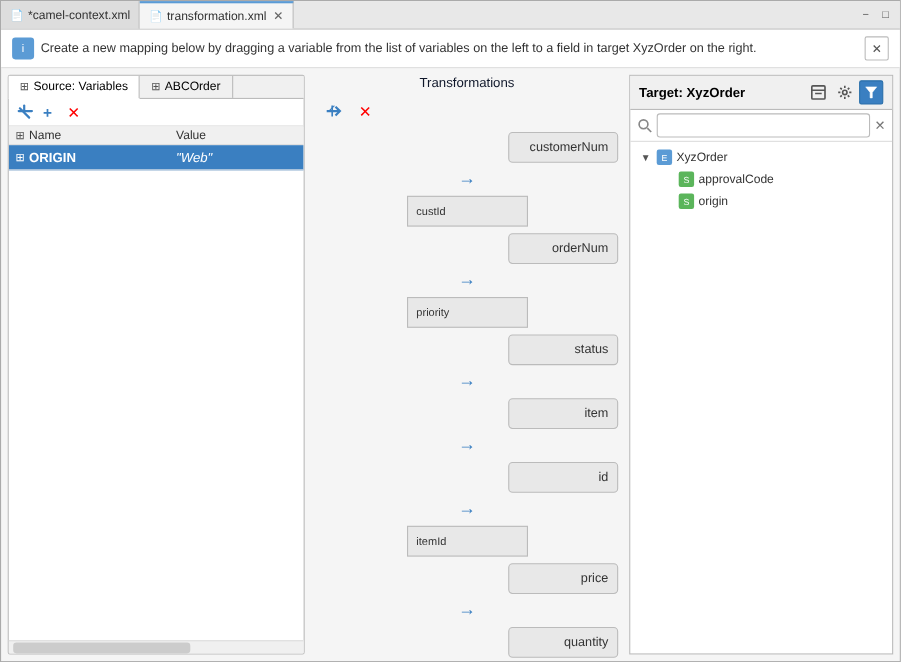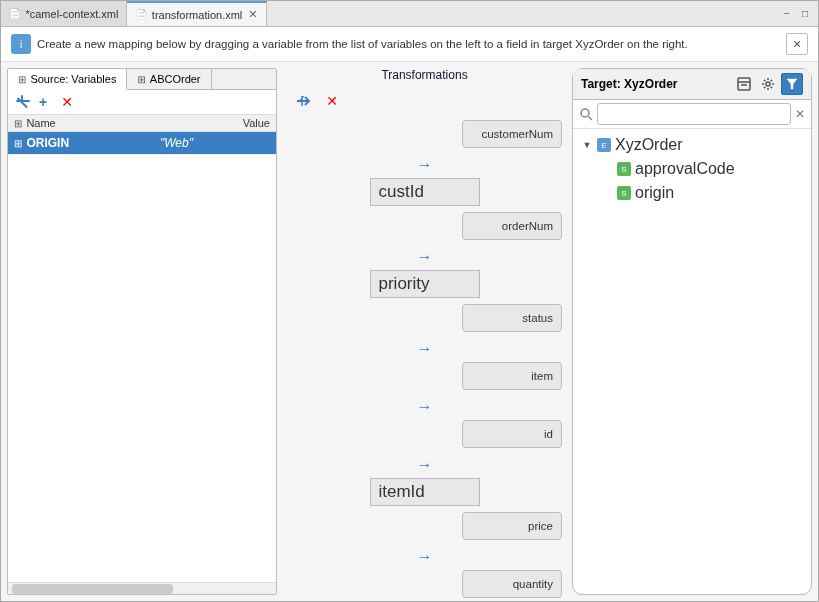--- a/index.html
+++ b/index.html
@@ -164,21 +164,21 @@
       padding: 2px 6px;
       font-size: 11px;
       color: #333;
     }
     .var-header-name {
       flex: 1;
       display: flex;
       align-items: center;
       gap: 4px;
     }
-    .var-header-value { width: 110px; text-align: right; }
+    .var-header-value { width: 110px; }
 
     .var-row {
       display: flex;
       align-items: center;
       padding: 4px 6px;
       border-bottom: 1px solid #eee;
       cursor: pointer;
     }
     .var-row.selected {
       background: #3a7fc1;
@@ -262,34 +262,34 @@
     }
     .transform-right {
       width: 110px;
       height: 28px;
       background: #e8e8e8;
       border: 1px solid #bbb;
       border-radius: 0;
       display: flex;
       align-items: center;
       padding-left: 8px;
-      font-size: 17px;
+      font-size: 10px;
       color: #333;
       flex-shrink: 0;
     }
 
     
     .right-panel {
       width: 240px;
       flex-shrink: 0;
       display: flex;
       flex-direction: column;
       border: 1px solid #bbb;
       background: #fff;
-      border-radius: 10px;
+      border-radius: 0;
     }
     .right-panel-header {
       display: flex;
       align-items: center;
       padding: 4px 8px;
       border-bottom: 1px solid #bbb;
       background: #f0f0f0;
       gap: 4px;
     }
     .right-panel-title {
@@ -370,21 +370,21 @@
       border-radius: 2px;
       display: flex;
       align-items: center;
       justify-content: center;
       color: white;
       font-size: 8px;
       flex-shrink: 0;
     }
     .tree-icon.green { background: #5bb55b; }
     .tree-label {
-      font-size: 16px;
+      font-size: 11px;
       color: #333;
     }
     .tree-children {
       padding-left: 20px;
     }
   </style>
 </head>
 <body>
 
 <div class="window">

